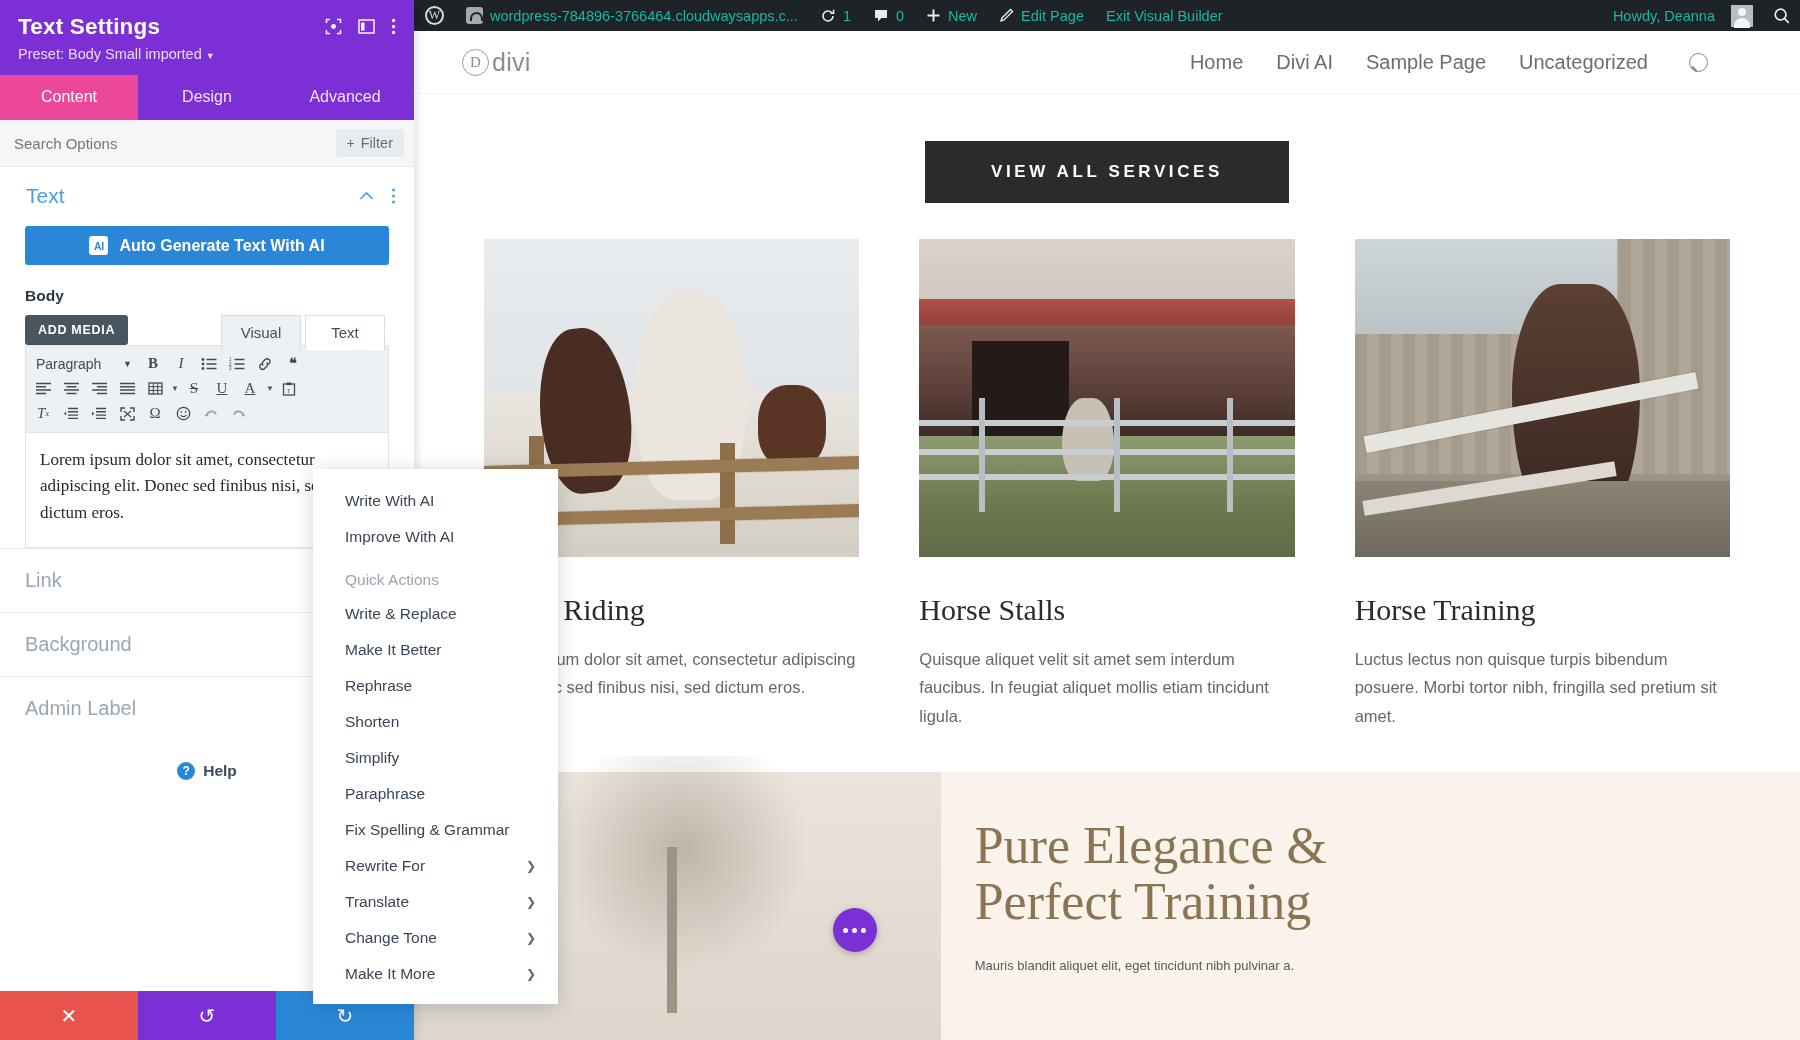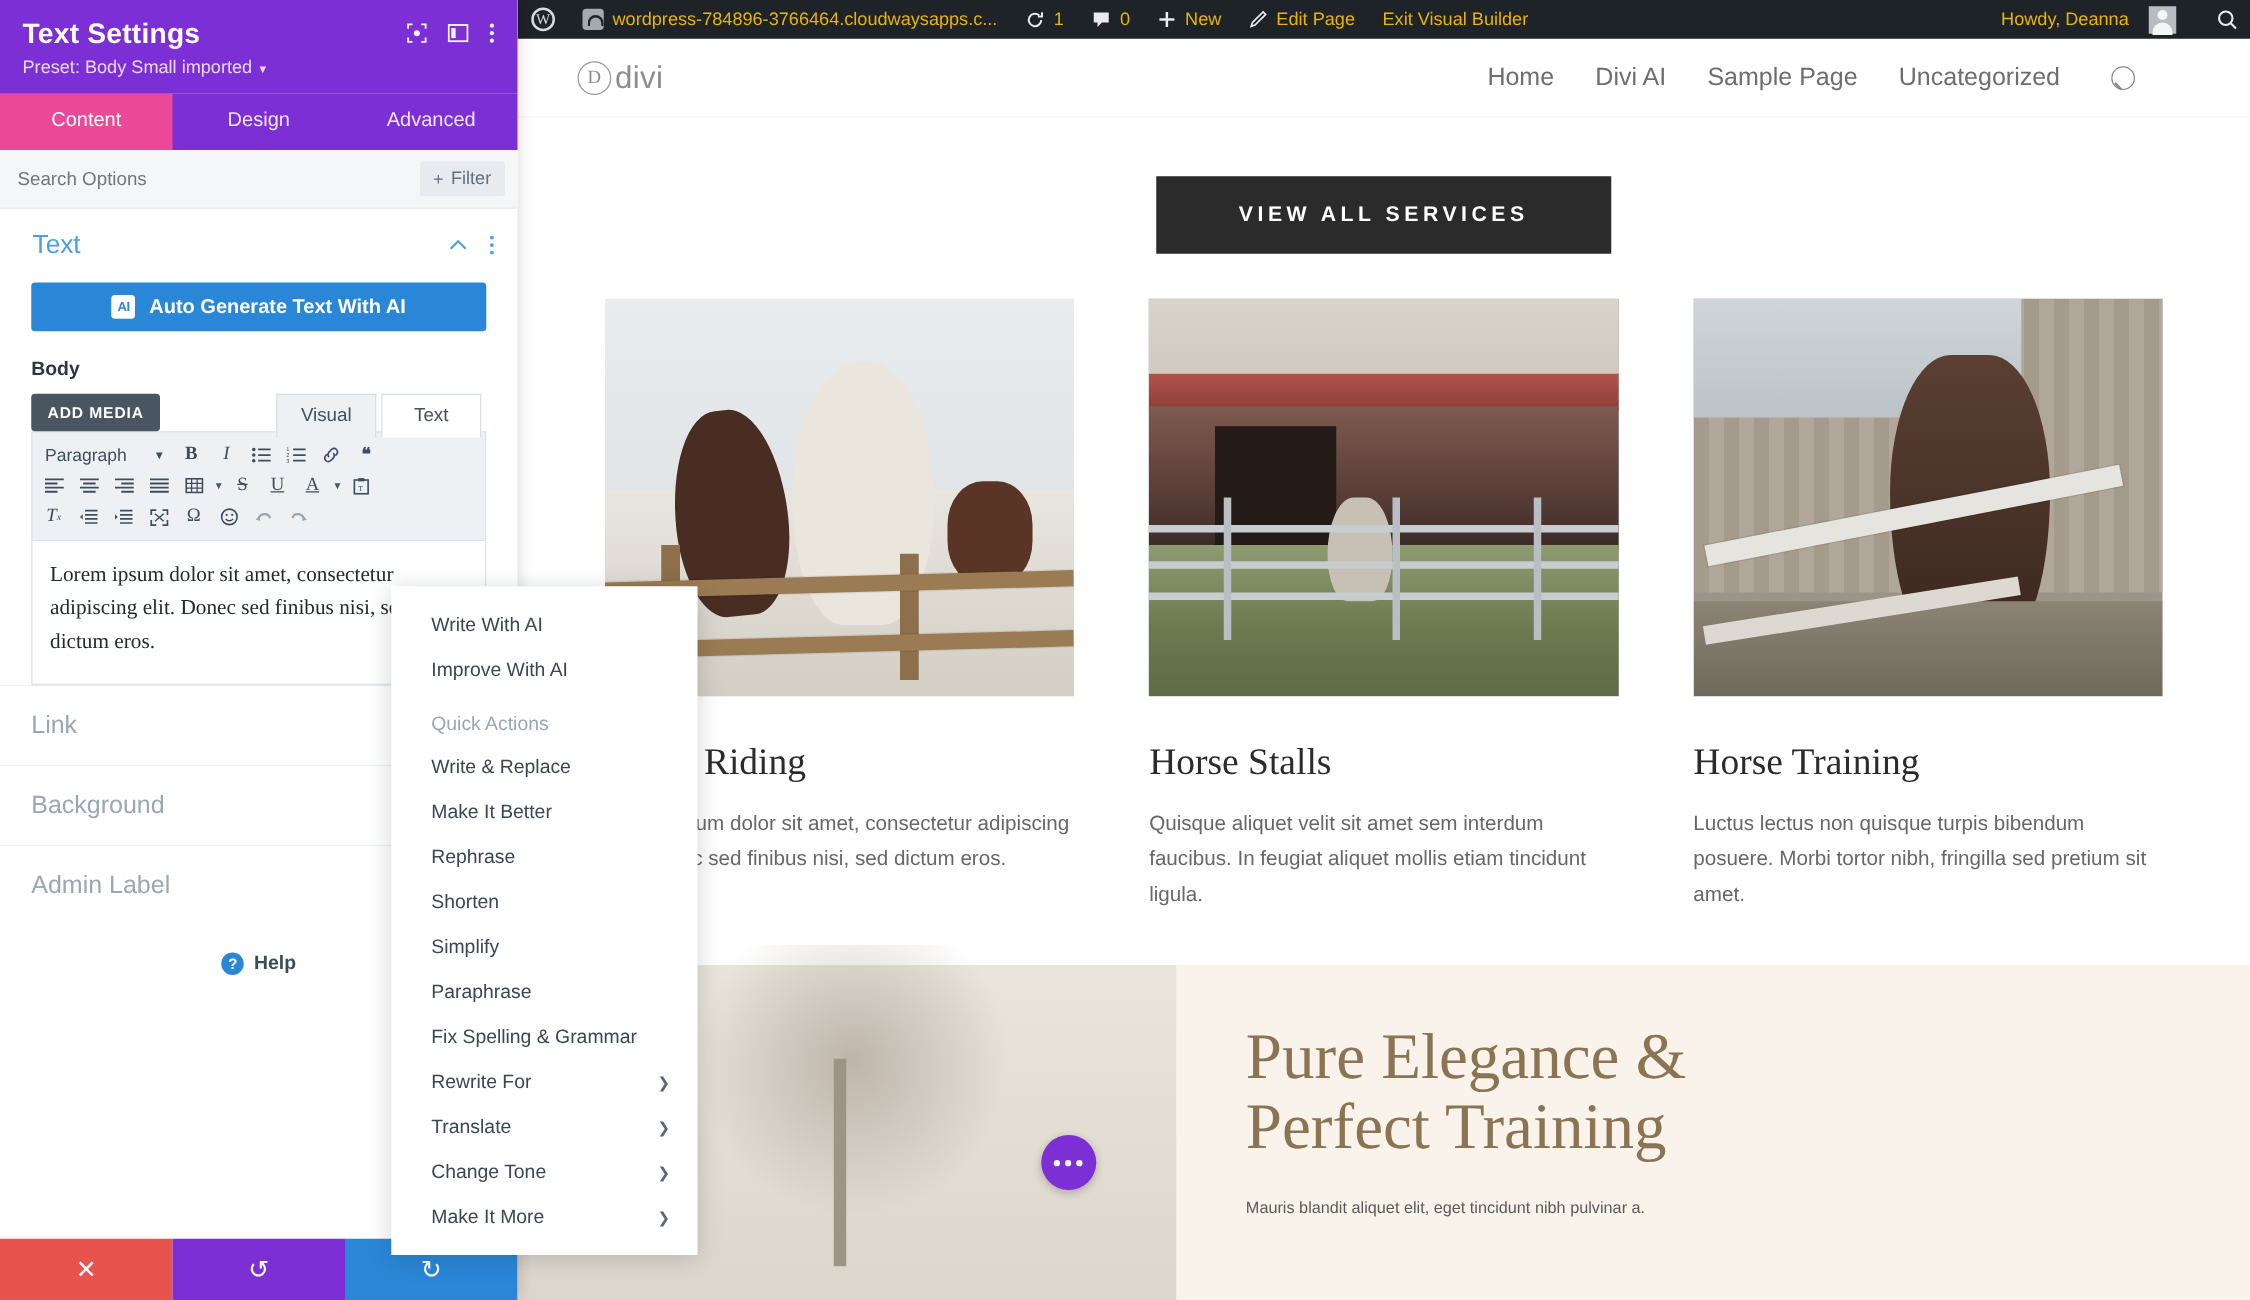--- a/index.html
+++ b/index.html
@@ -13,42 +13,42 @@
 
   
   #wp-adminbar {
     position: absolute; top: 0; left: 414px; right: 0; height: 31px;
     background: #1d2327; color: #e8eaed;
     display: flex; align-items: center;
     font-size: 14.5px; z-index: 60;
   }
   .ab-item {
     display: flex; align-items: center; gap: 7px;
-    height: 31px; padding: 0 11px; color: #eab308; white-space: nowrap; text-align: right;
+    height: 31px; padding: 0 11px; color: #14b8a6; white-space: nowrap; text-align: right;
   }
   .ab-item.sep { padding: 0 9px; }
   .wp-logo {
     width: 19px; height: 19px; border-radius: 50%;
     border: 2px solid #d7dade; position: relative; flex: none;
   }
   .wp-logo::before {
     content: "W"; position: absolute; inset: 0;
     font-size: 12px; line-height: 15px; text-align: center;
     color: #d7dade; font-family: "Liberation Serif", serif;
   }
   .sp-icon {
     width: 17px; height: 17px; border-radius: 3px; background: #a7aaad;
     position: relative; flex: none;
   }
   .sp-icon::after {
     content: ""; position: absolute; left: 4px; top: 5px;
     width: 9px; height: 7px; border: 2px solid #1d2327;
     border-radius: 9px 9px 0 0; border-bottom: none;
   }
-  .ab-right { margin-left: auto; display: flex; align-items: center; gap: 12px; }
+  .ab-right { margin-left: auto; display: flex; align-items: center; }
   .avatar-box {
     width: 22px; height: 22px; background: #b9bcc0; margin-left: 9px;
     position: relative; flex: none;
   }
   .avatar-box::before {
     content: ""; position: absolute; left: 7px; top: 3px;
     width: 8px; height: 8px; border-radius: 50%; background: #f4f5f6;
   }
   .avatar-box::after {
     content: ""; position: absolute; left: 3px; top: 13px;
@@ -181,21 +181,21 @@
   #band-photo { width: 38%; background: linear-gradient(#eae4dc,#ddd6cc); position: relative;
     filter: blur(.4px); }
   #band-photo .tree {
     position: absolute; left: 28%; top: -6%; width: 46%; height: 86%;
     background: radial-gradient(circle at 50% 40%, rgba(140,130,115,.45), rgba(200,192,180,0) 68%);
   }
   #band-photo .trunk {
     position: absolute; left: 48%; top: 28%; width: 10px; height: 62%;
     background: #9d9584;
   }
-  #band-text { flex: 1; padding: 46px 0 0 56px; }
+  #band-text { flex: 1; padding: 46px 0 0 34px; }
   #band-title {
     font-family: "Liberation Serif", serif;
     font-size: 52px; line-height: 1.08; color: #8a7452; font-weight: 400;
   }
   #band-sub { margin-top: 28px; font-size: 13px; color: #5a5a5a; }
   #band-dots {
     position: absolute; left: 30.2%; bottom: 88px;
     width: 44px; height: 44px; border-radius: 50%; background: #7b2fd4;
     display: flex; align-items: center; justify-content: center; gap: 4px;
     box-shadow: 0 2px 7px rgba(0,0,0,.25); z-index: 5;

